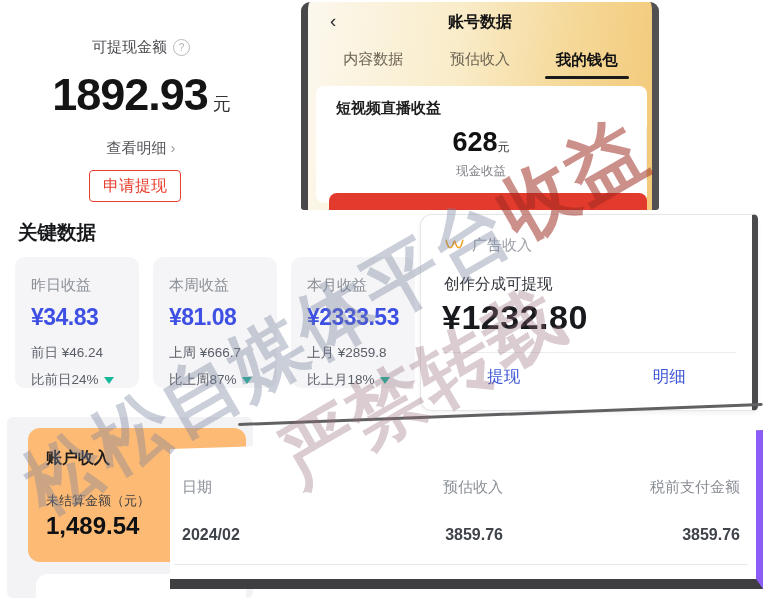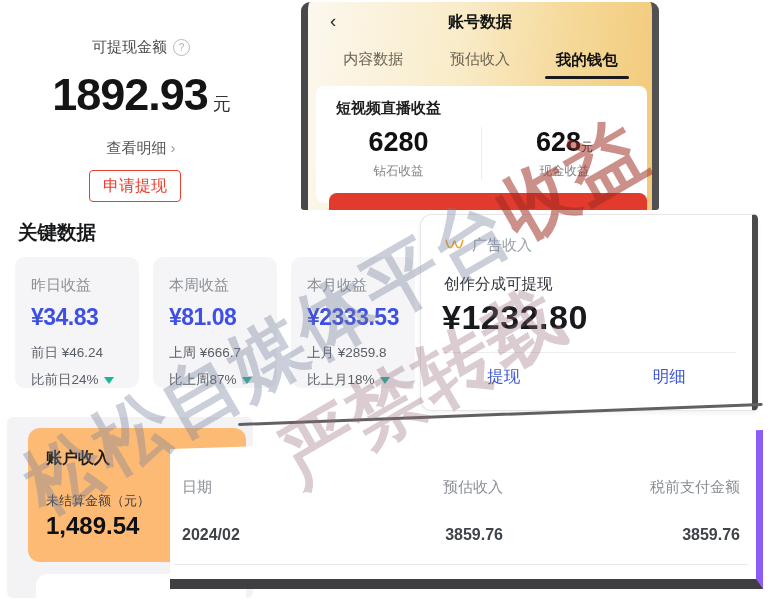--- a/index.html
+++ b/index.html
@@ -122,24 +122,20 @@
   </div>
   <div class="ap-tabs">
     <div class="ap-tab">内容数据</div>
     <div class="ap-tab">预估收入</div>
     <div class="ap-tab active">我的钱包</div>
   </div>
   <div class="ap-card">
     <div class="ap-card-title">短视频直播收益</div>
     <div class="ap-stats">
       <div class="ap-cell">
-        <div class="ap-val"><span>6280</span><span class="u"></span></div>
-        <div class="ap-sub">钻石收益</div>
-      </div>
-      <div class="ap-cell">
         <div class="ap-val"><span>628</span><span class="u">元</span></div>
         <div class="ap-sub">现金收益</div>
       </div>
     </div>
   </div>
   <div class="ap-btn"></div>
 </div>
 
 <div class="abs kd-head">
   <span class="kd-title">关键数据</span>

